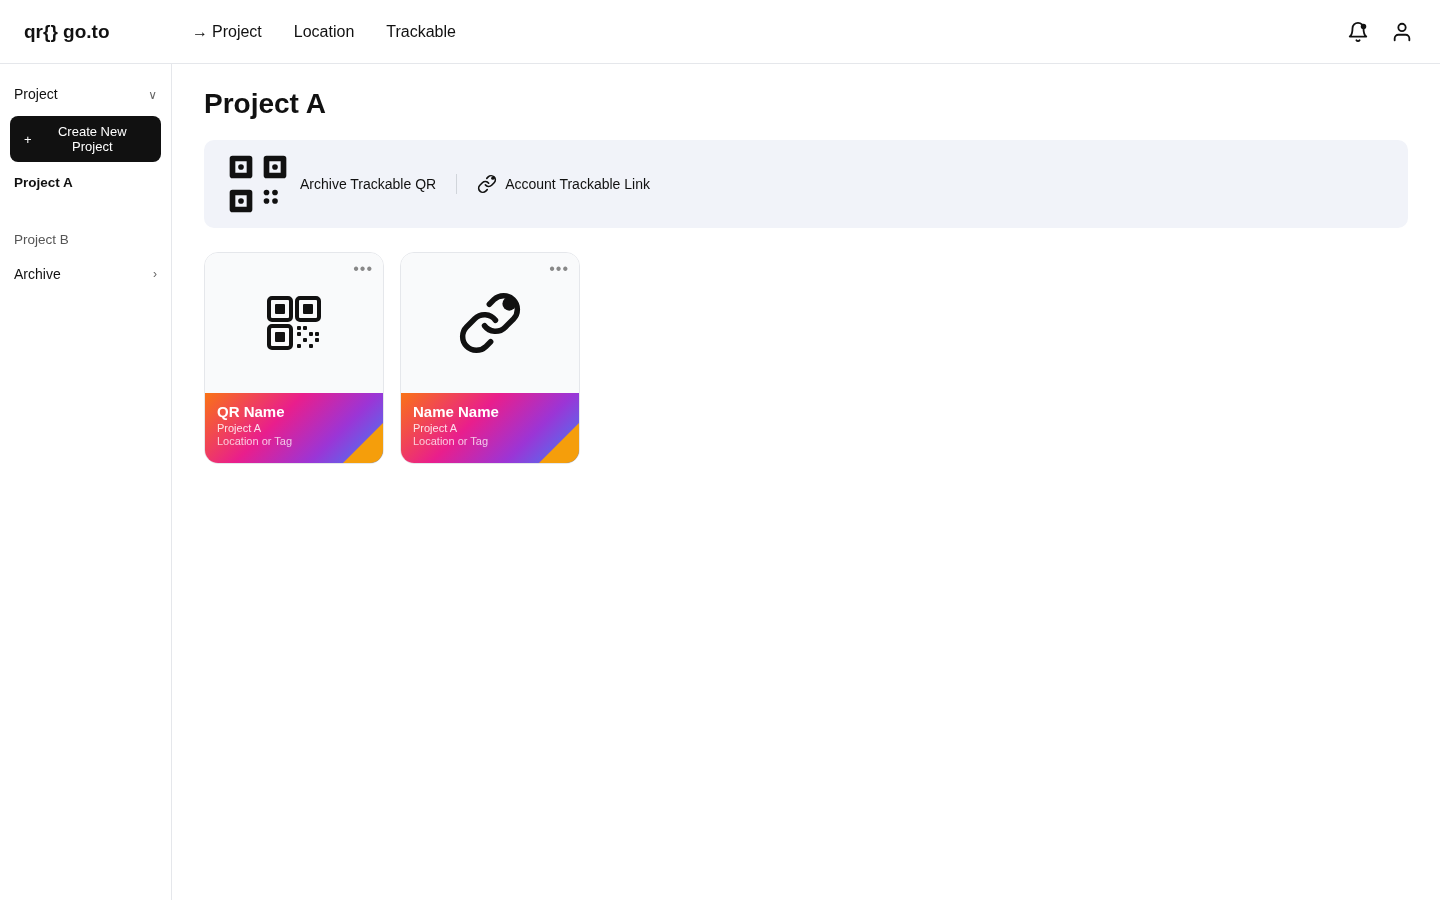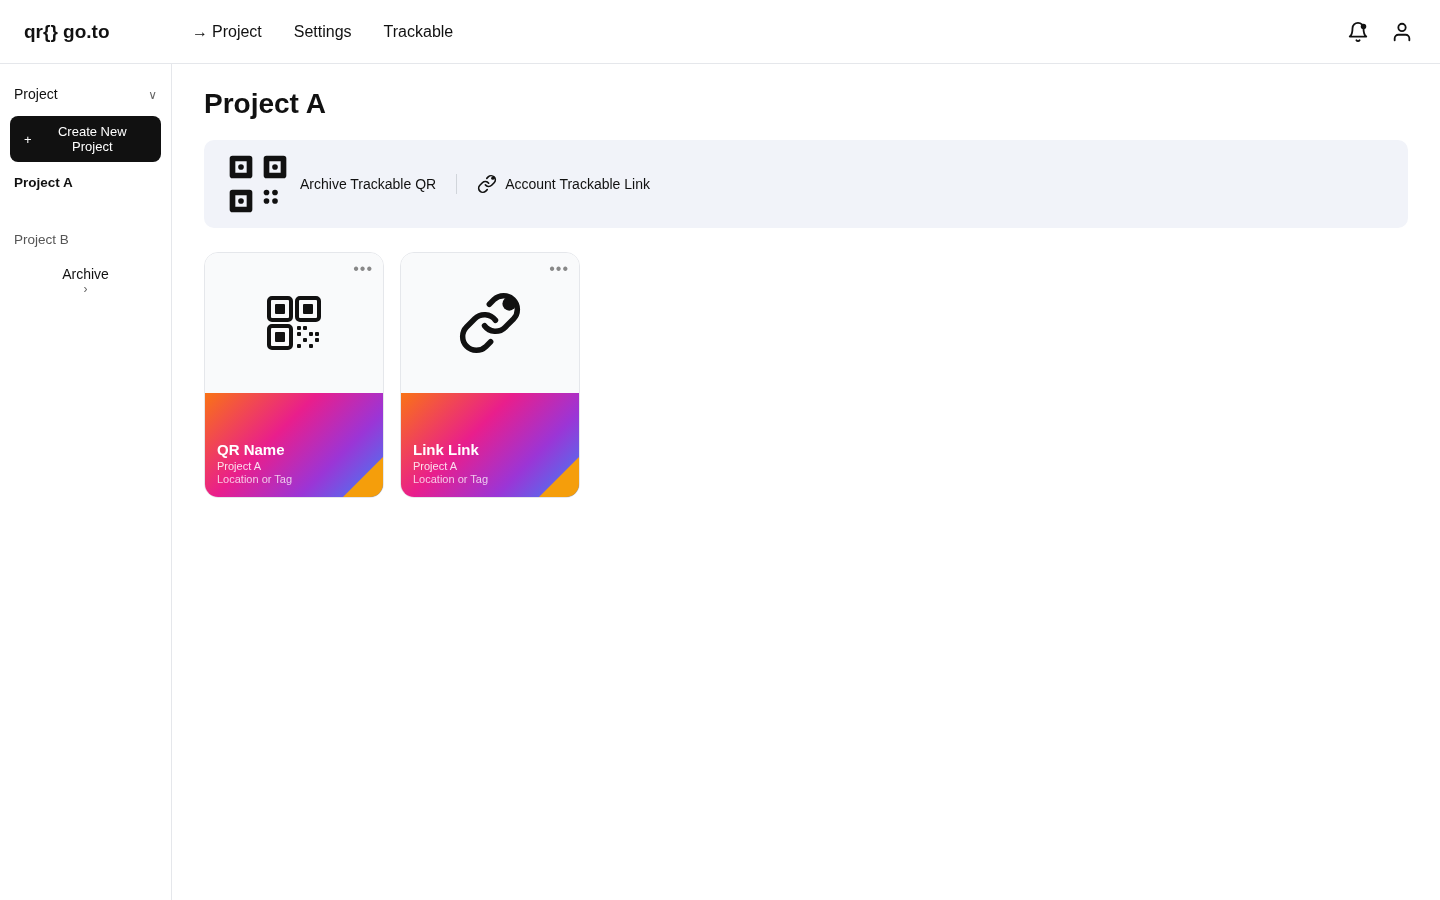--- a/index.html
+++ b/index.html
@@ -121,21 +121,20 @@
     }
     .sidebar-archive {
       display: flex;
       align-items: center;
       justify-content: space-between;
       padding: 6px 14px;
       font-size: 14px;
       color: #111;
       cursor: pointer;
       margin-top: 8px;
-      flex-direction: column;
     }
     .sidebar-archive-chevron {
       font-size: 12px;
       color: #666;
     }
 
     
     .main {
       flex: 1;
       padding: 24px 32px;
@@ -234,21 +233,20 @@
       width: 40px;
       height: 40px;
       background: #f59e0b;
       clip-path: polygon(100% 0, 100% 100%, 0 100%);
     }
     .card-name {
       font-size: 15px;
       font-weight: 700;
       color: #fff;
       margin-bottom: 2px;
-      margin-top: 38px;
     }
     .card-project {
       font-size: 11px;
       color: rgba(255,255,255,0.85);
       margin-bottom: 1px;
     }
     .card-tag {
       font-size: 11px;
       color: rgba(255,255,255,0.75);
     }
@@ -259,21 +257,21 @@
 <div class="header">
   <div class="logo">
     <span>qr{} go.to</span>
   </div>
   <nav class="nav">
     <a class="nav-item active">
       <span class="nav-arrow">→</span>
       <span>Project</span>
     </a>
     <a class="nav-item">
-      <span>Settings</span>
+      <span>Location</span>
     </a>
     <a class="nav-item">
       <span>Trackable</span>
     </a>
   </nav>
   <div class="header-actions">
     <div class="header-icon">
       <svg width="22" height="22" viewBox="0 0 24 24" fill="none" stroke="#111" stroke-width="2" stroke-linecap="round" stroke-linejoin="round">
         <path d="M18 8A6 6 0 0 0 6 8c0 7-3 9-3 9h18s-3-2-3-9"></path>
         <path d="M13.73 21a2 2 0 0 1-3.46 0"></path>
@@ -383,21 +381,21 @@
       <div class="card">
         <div class="card-top">
           <span class="card-menu-btn">•••</span>
           <svg width="66" height="66" viewBox="0 0 24 24" fill="none" stroke="#111" stroke-width="2" stroke-linecap="round" stroke-linejoin="round">
             <path d="M10 13a5 5 0 0 0 7.54.54l3-3a5 5 0 0 0-7.07-7.07l-1.72 1.71"></path>
             <path d="M14 11a5 5 0 0 0-7.54-.54l-3 3a5 5 0 0 0 7.07 7.07l1.71-1.71"></path>
             <circle cx="19" cy="5" r="2.5" fill="#111" stroke="none"></circle>
           </svg>
         </div>
         <div class="card-bottom card-bottom-link">
-          <div class="card-name">Link Link</div>
+          <div class="card-name">Name Name</div>
           <div class="card-project">Project A</div>
           <div class="card-tag">Location or Tag</div>
           <div class="card-bottom-corner"></div>
         </div>
       </div>
     </div>
   </main>
 </div>
 
 </body></html>

